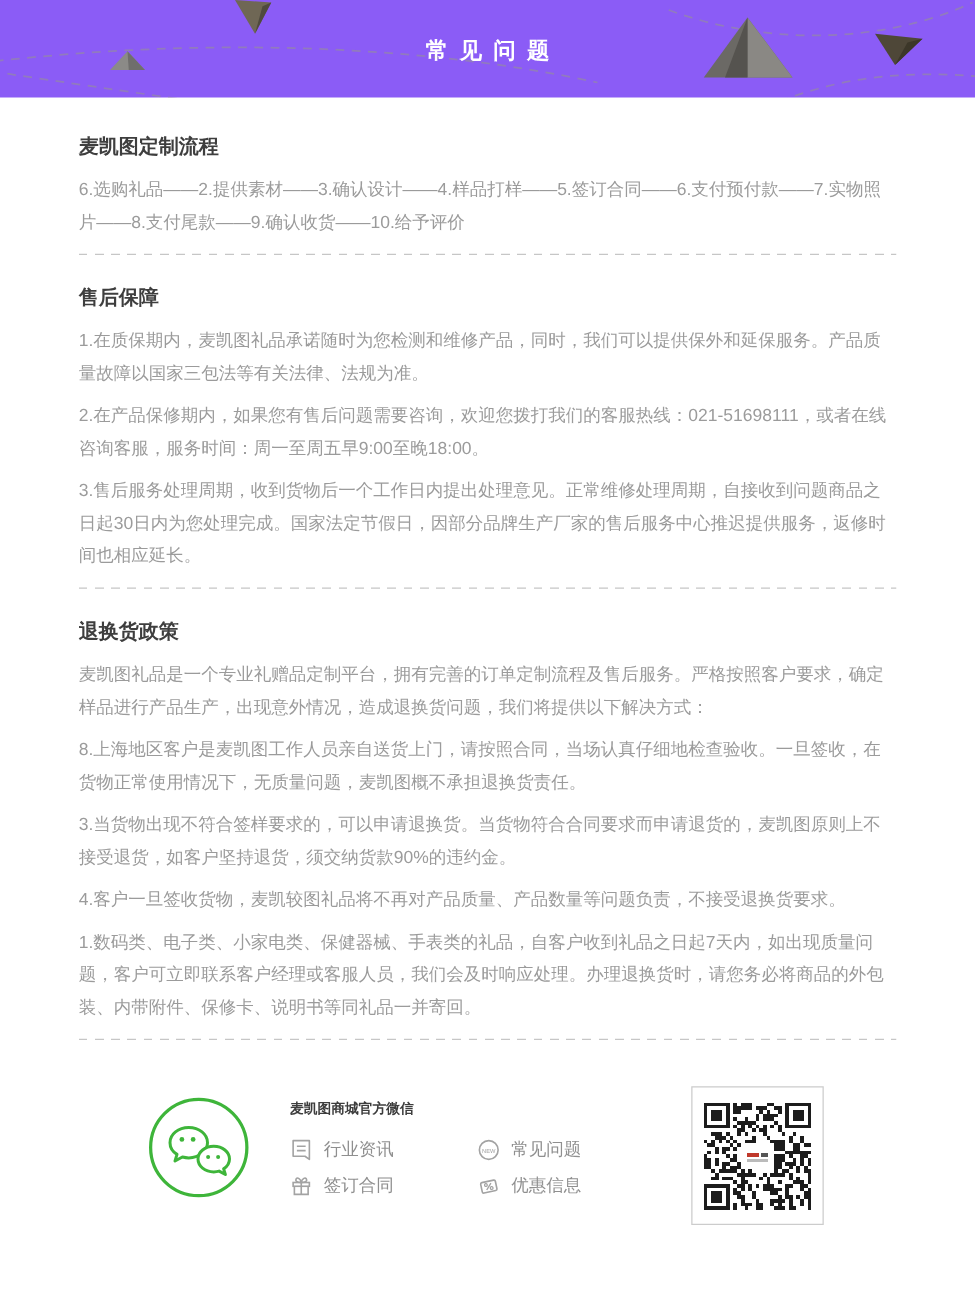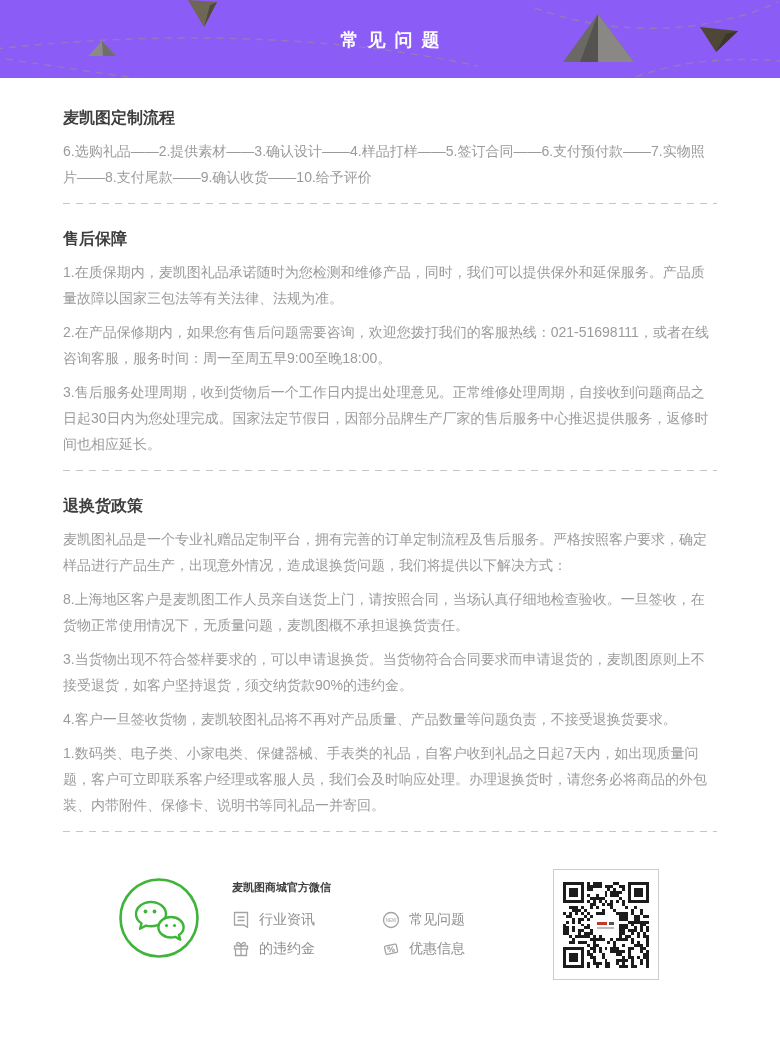--- a/index.html
+++ b/index.html
@@ -140,21 +140,21 @@
           <div class="witem">
             <svg class="ic" viewBox="0 0 18 18">
               <g fill="none" stroke="#a3a3a3" stroke-width="1.3">
                 <rect x="2.5" y="6" width="13" height="3"></rect>
                 <path d="M3.5,9 v6.5 h11 V9"></path>
                 <path d="M9,6 v9.5"></path>
                 <path d="M9,6 C 5,6 4,4.5 5,3 c 1,-1.4 3.5,0 4,3 z"></path>
                 <path d="M9,6 C 13,6 14,4.5 13,3 c -1,-1.4 -3.5,0 -4,3 z"></path>
               </g>
             </svg>
-            <span>的违约金</span>
+            <span>签订合同</span>
           </div>
 
           <div class="witem">
             <svg class="ic" viewBox="0 0 18 18">
               <g transform="rotate(-12 9 9)">
                 <rect x="3" y="5" width="12" height="8.5" rx="1.2" fill="none" stroke="#a3a3a3" stroke-width="1.3"></rect>
                 <path d="M6.8,11.6 L11.2,6.9" stroke="#a3a3a3" stroke-width="1.1" fill="none"></path>
                 <circle cx="7" cy="7.6" r="1.1" fill="none" stroke="#a3a3a3" stroke-width="1"></circle>
                 <circle cx="11" cy="10.9" r="1.1" fill="none" stroke="#a3a3a3" stroke-width="1"></circle>
               </g>

